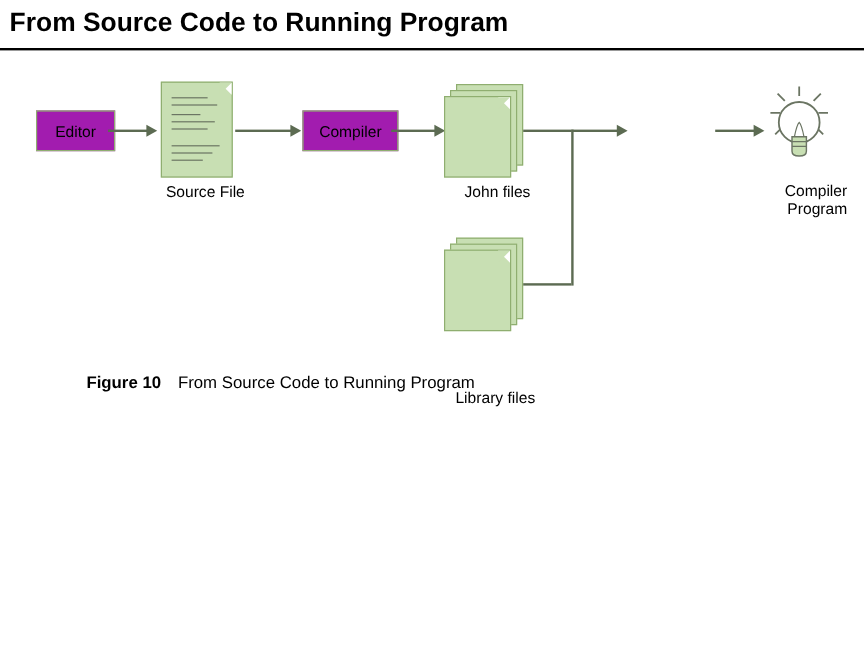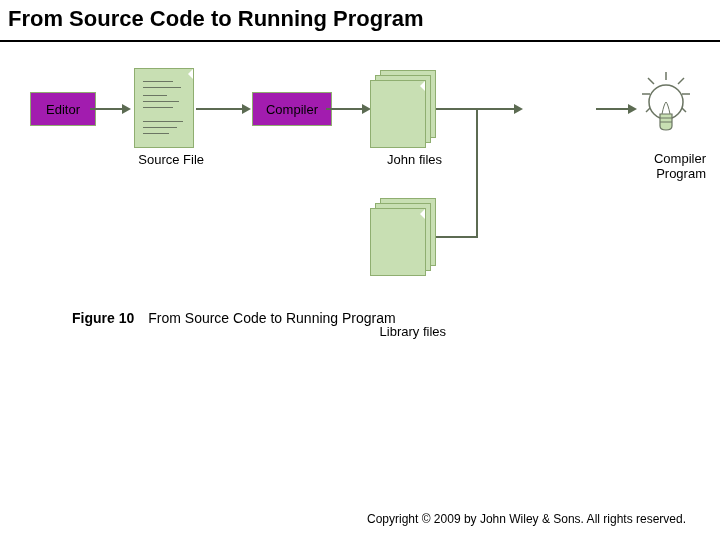--- a/index.html
+++ b/index.html
@@ -105,15 +105,14 @@
     <div class="label" style="left:626px;top:92px;width:80px;white-space:pre-line;line-height:1.15;">Compiler
 Program</div>
 
   </div>
 
   <div class="caption">
     <b>Figure 10</b><span class="capgap"></span><span>From Source Code to Running Program</span>
   </div>
 
   <div class="footer">
-    <div>Copyright © 2009 by John Wiley &amp; Sons. All rights reserved.</div>
   </div>
 </div>
 
 </body></html>

